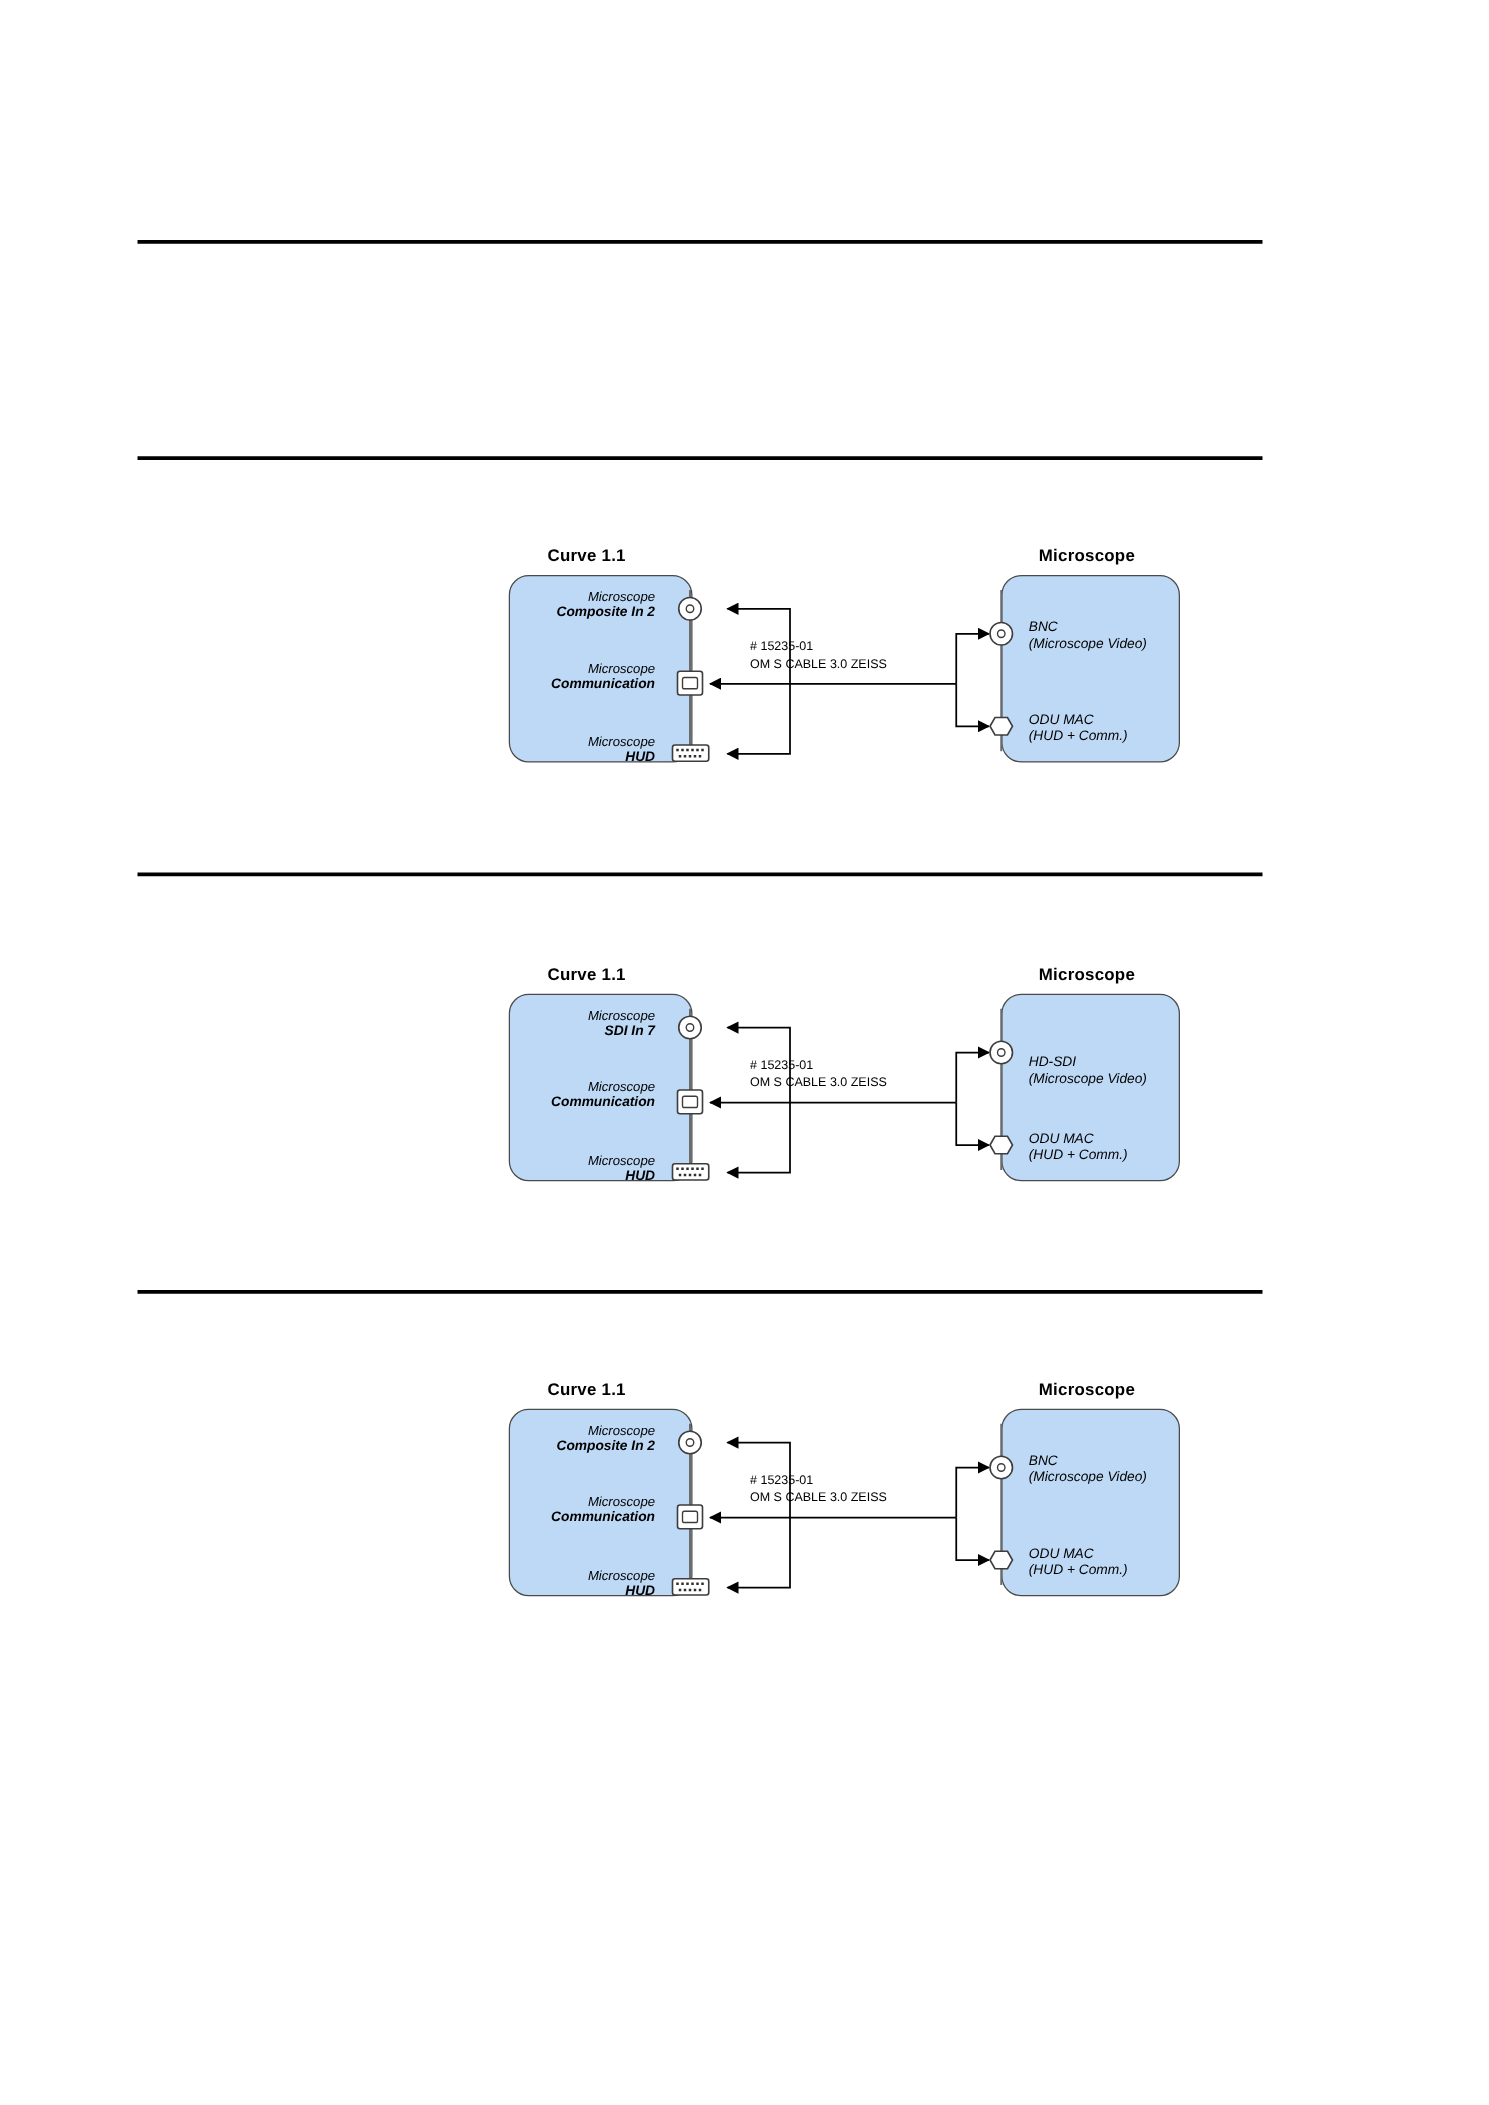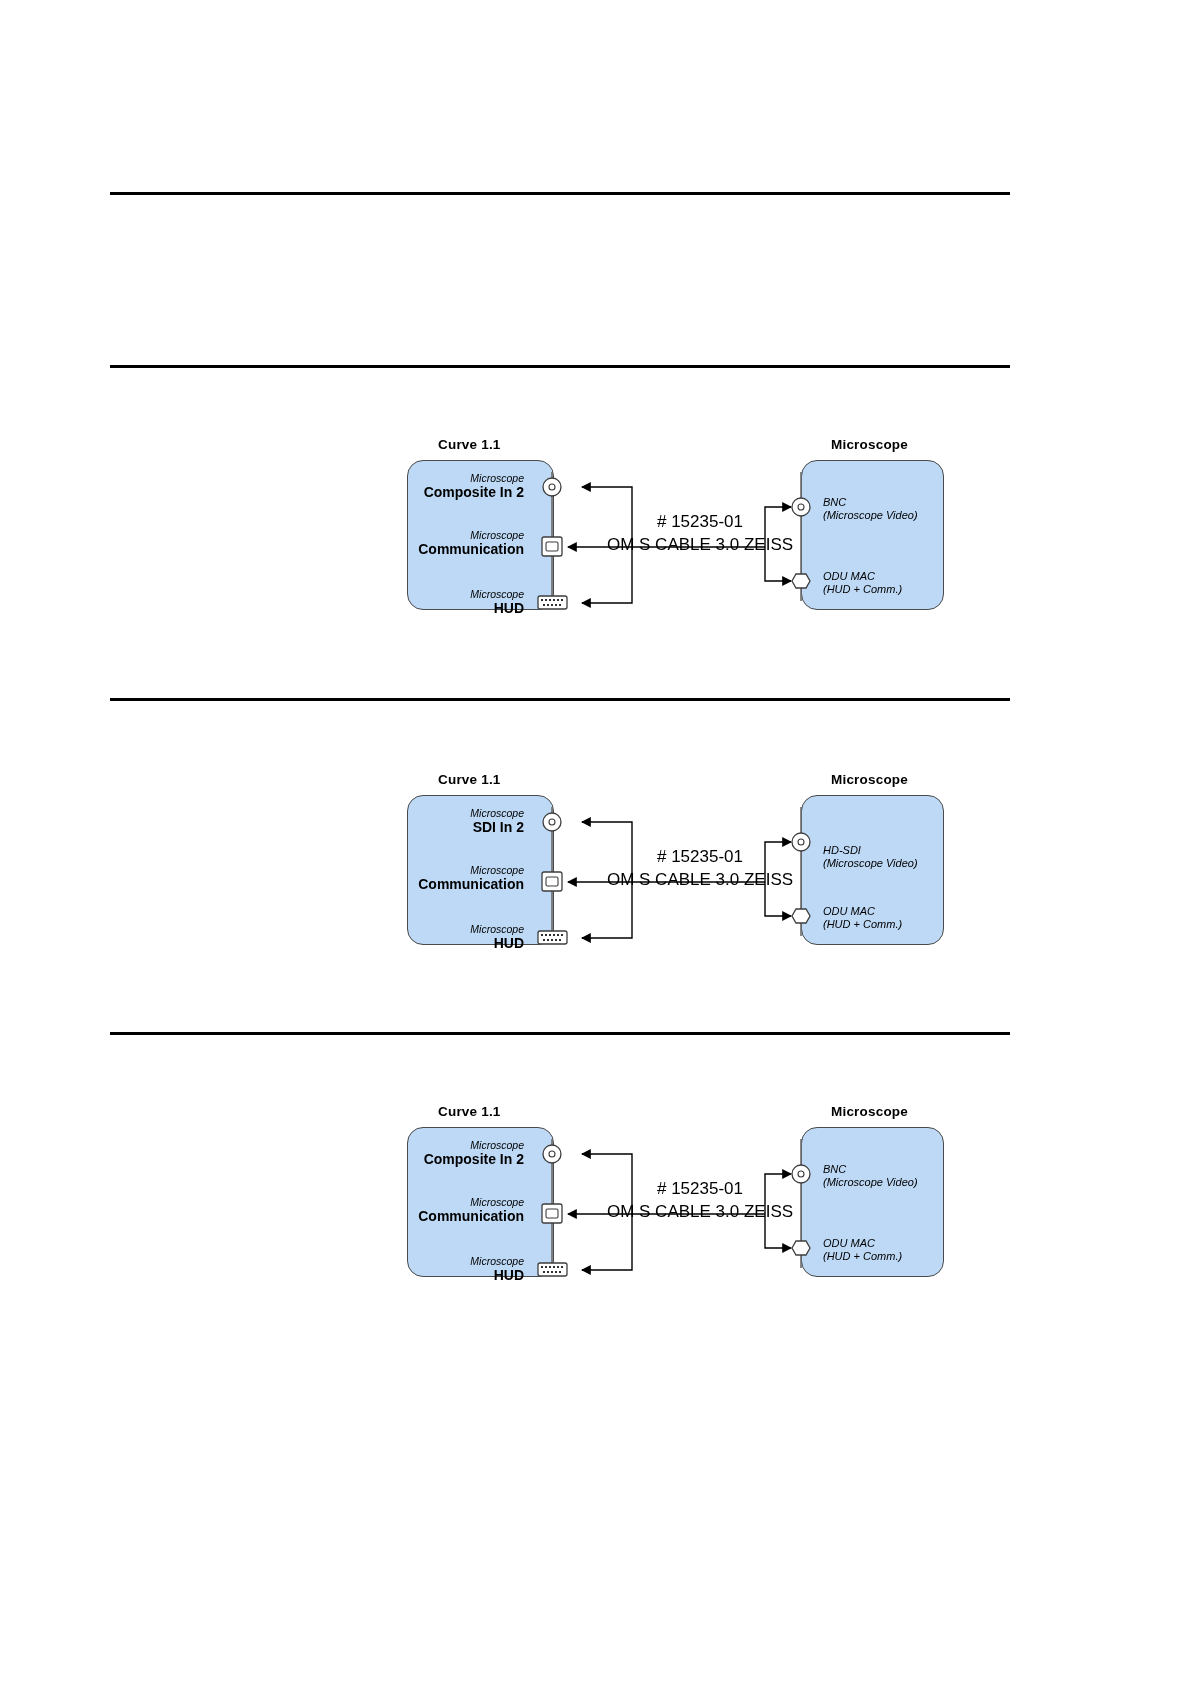--- a/index.html
+++ b/index.html
@@ -32,36 +32,36 @@
   .device{position:absolute;background:#bdd9f5;border:1.4px solid #4a4a4a;
           border-radius:16px;}
   .dev-left{left:373px;top:35px;width:145px;height:148px;}
   .dev-right{left:767px;top:35px;width:141px;height:148px;}
 
   
   .port-label{position:absolute;text-align:right;white-space:nowrap;
               line-height:1.18;}
   .port-label .lt{display:block;font-size:10.5px;font-style:italic;
                   font-weight:normal;}
-  .port-label .lb{display:block;font-size:14px;
+  .port-label .lb{display:block;font-size:11px;font-style:italic;
                   font-weight:bold;}
 
   .pl-1{left:358px;top:472px;width:132px;}
   .pl-2{left:358px;top:529px;width:132px;}
   .pl-3{left:358px;top:588px;width:132px;}
 
   
   .rport-label{position:absolute;text-align:left;white-space:nowrap;
                line-height:1.2;font-style:italic;font-size:11px;}
   .rport-label .rt{display:block;}
   .rport-label .rb{display:block;}
 
   
-  .cable-cap{position:absolute;text-align:center;white-space:nowrap;
-             line-height:1.35;font-size:17px;}
+  .cable-cap{position:absolute;text-align:left;white-space:nowrap;
+             line-height:1.35;font-size:10px;}
   .cable-cap .c1{display:block;}
   .cable-cap .c2{display:block;}
 
   svg.wires{position:absolute;left:0;top:0;width:1191px;height:280px;
             overflow:visible;}
   .ln{stroke:#000;stroke-width:1.4;fill:none;}
   .conn-fill{fill:#ffffff;stroke:#3d3d3d;stroke-width:1.3;}
   .conn-inner{fill:#ffffff;stroke:#3d3d3d;stroke-width:1.1;}
   .railline{stroke:#6b6b6b;stroke-width:1.6;fill:none;}
   .pin{fill:#2f2f2f;}
@@ -219,21 +219,21 @@
         <circle class="conn-fill" cx="767" cy="82" r="9"></circle>
         <circle class="conn-inner" cx="767" cy="82" r="3"></circle>
       </g>
       <g>
         <polygon class="conn-fill" points="758,156 762,149 772,149 776,156 772,163 762,163"></polygon>
       </g>
     </svg>
 
     <span class="port-label pl-1" style="top:47px;">
       <span class="lt">Microscope</span>
-      <span class="lb">SDI In 2</span>
+      <span class="lb">SDI In 7</span>
     </span>
     <span class="port-label pl-2" style="top:104px;">
       <span class="lt">Microscope</span>
       <span class="lb">Communication</span>
     </span>
     <span class="port-label pl-3" style="top:163px;">
       <span class="lt">Microscope</span>
       <span class="lb">HUD</span>
     </span>
 

